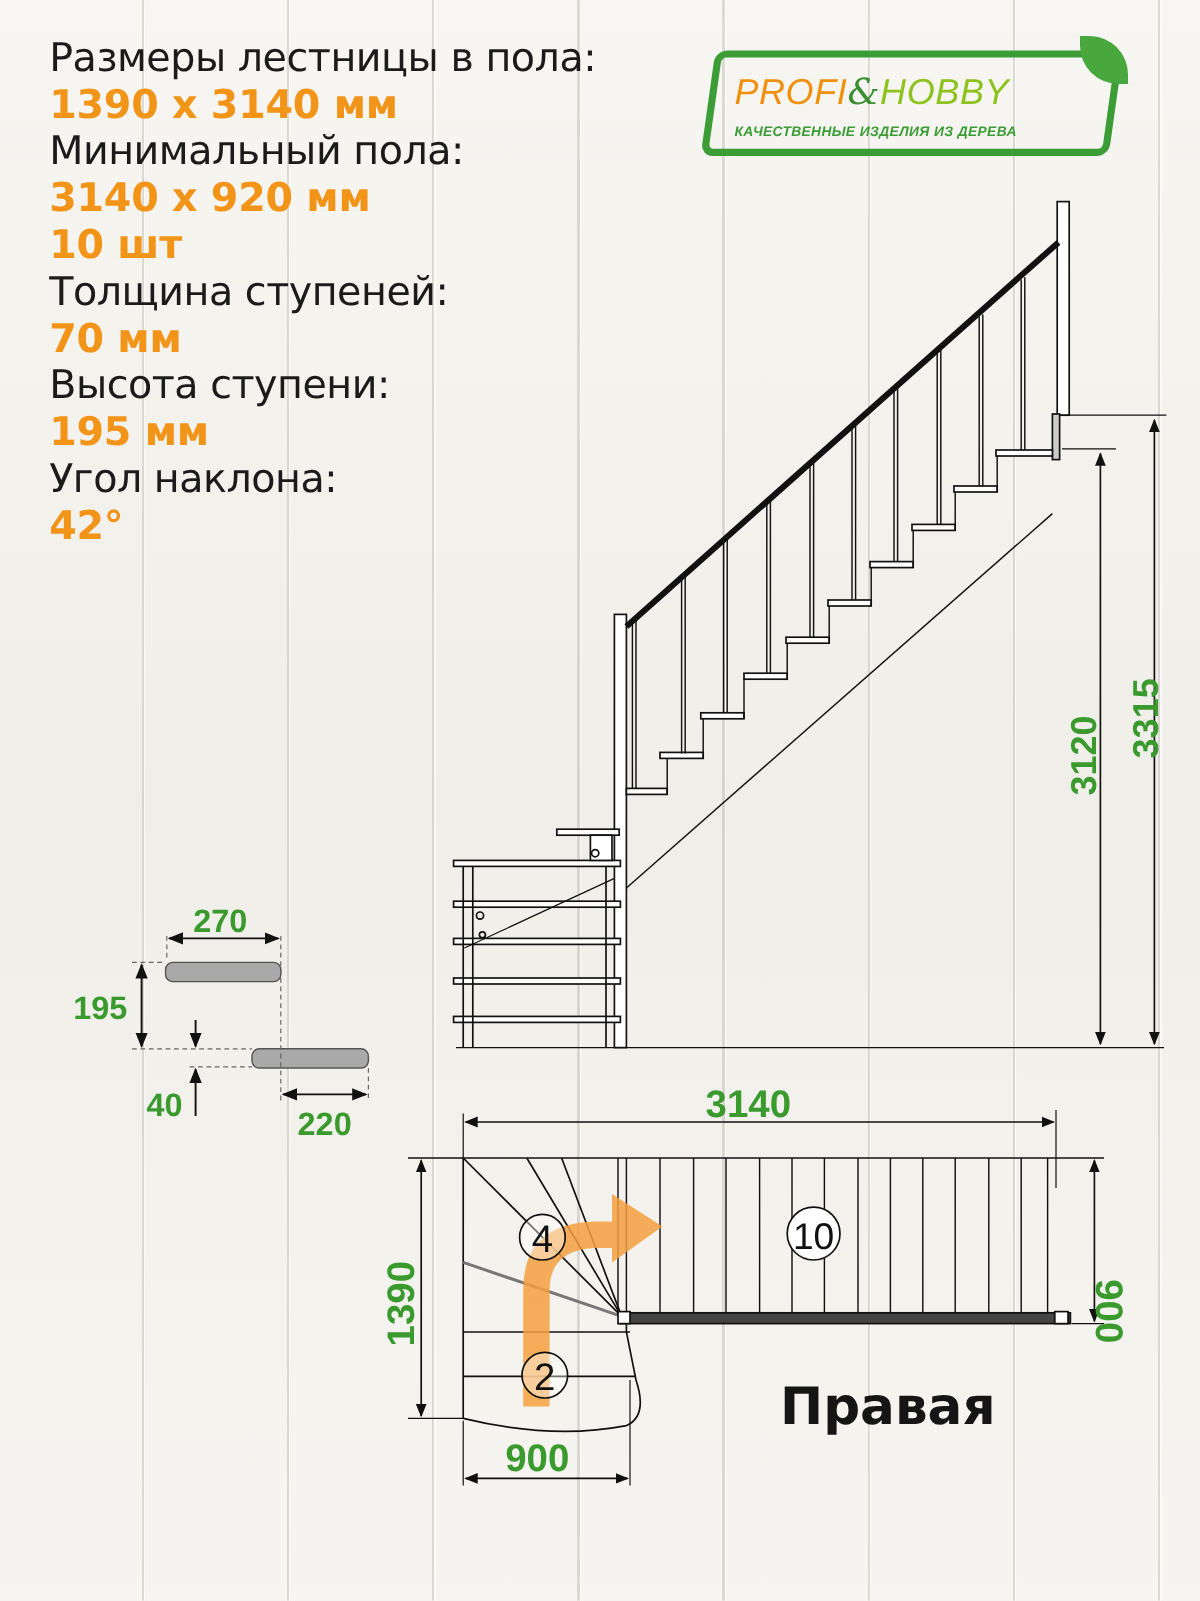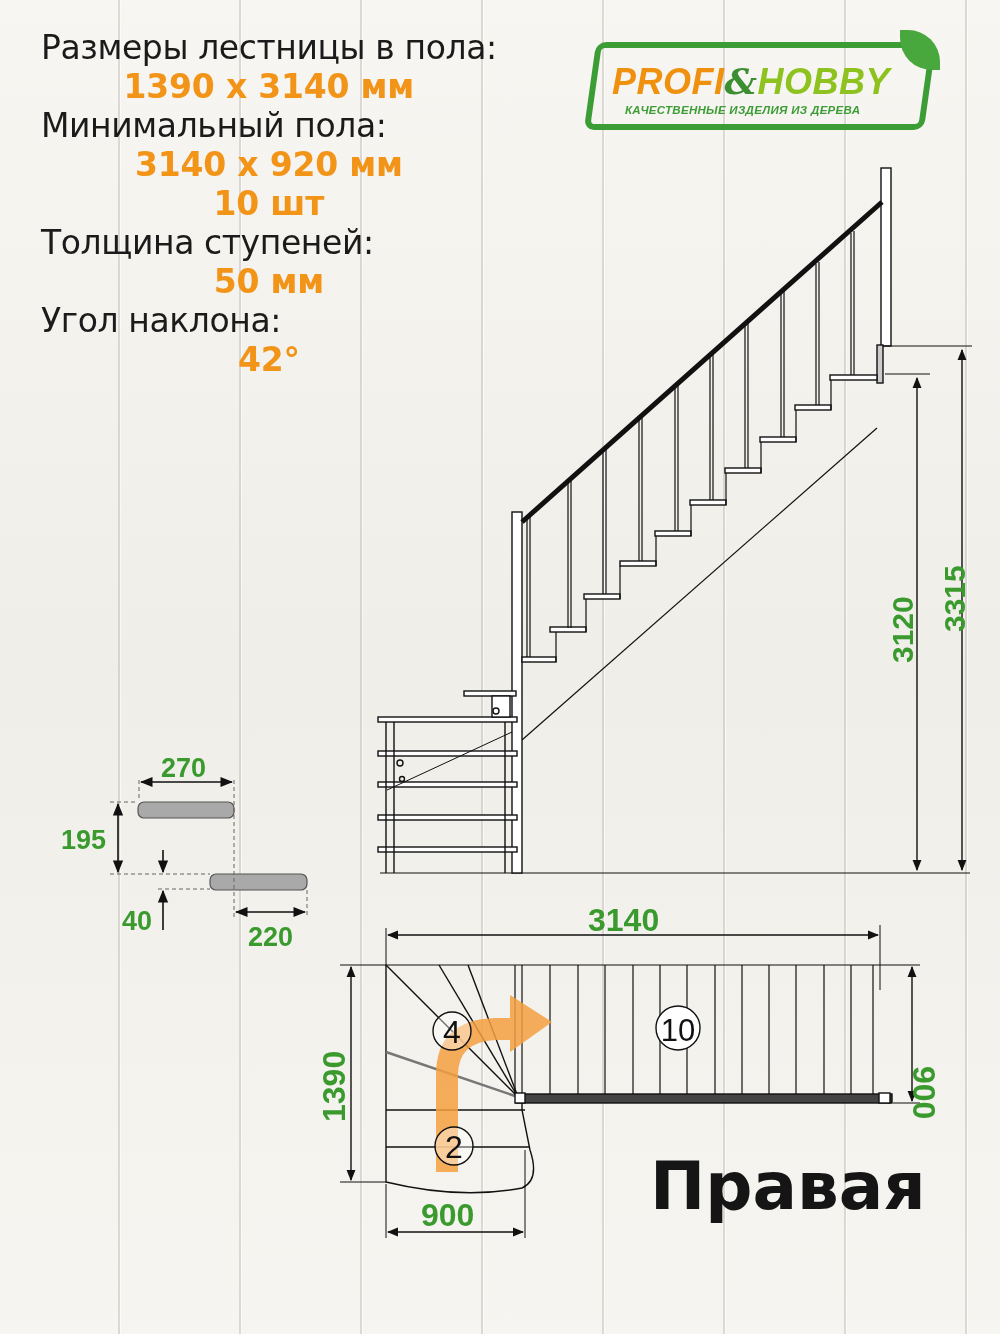--- a/index.html
+++ b/index.html
@@ -20,55 +20,54 @@
   .specs { position: absolute; left: 41px; top: 28px; }
   .spec-label {
     font-family: "DejaVu Sans", sans-serif;
     font-size: 33px; line-height: 39px; color: #1b1b1b; letter-spacing: -0.4px;
     white-space: nowrap;
   }
   .spec-value {
     font-family: "DejaVu Sans", sans-serif; font-weight: bold;
     font-size: 33px; line-height: 39px; color: #f29418; letter-spacing: -0.2px;
     white-space: nowrap;
-    text-align: center;
   }
   .logo {
     position: absolute; left: 582px; top: 38px; width: 360px; height: 100px;
   }
   .logo-frame {
     position: absolute; left: 8px; top: 4px; width: 340px; height: 88px;
     border: 6px solid #3c9c35; border-radius: 10px; transform: skewX(-8deg);
     box-sizing: border-box;
   }
   .logo-leaf {
     position: absolute; right: 2px; top: -8px; width: 40px; height: 40px;
     background: #48a73d; border-radius: 0 80% 0 80%;
   }
   .logo-title {
     position: absolute; left: 30px; top: 22px;
-    font-family: "Liberation Sans", sans-serif; font-weight: bold; font-style: italic;
-    font-size: 36px; letter-spacing: 0.5px; white-space: nowrap;
+    font-family: "Liberation Sans", sans-serif; font-weight: normal; font-style: italic;
+    font-size: 30px; letter-spacing: 0.5px; white-space: nowrap;
   }
   .logo-profi { color: #f0900f; }
   .logo-amp { color: #3b8f31; font-family: "DejaVu Serif", serif; font-style: italic; }
   .logo-hobby { color: #8dc21f; }
   .logo-tagline {
-    position: absolute; left: 43px; top: 66px;
+    position: absolute; left: 30px; top: 66px;
     font-family: "Liberation Sans", sans-serif; font-weight: bold; font-style: italic;
     font-size: 11.5px; color: #3c9c35; white-space: nowrap; letter-spacing: 0.3px; text-align: right;
   }
   svg { position: absolute; left: 0; top: 0; }
   .dim-text {
     font-family: "Liberation Sans", sans-serif; font-weight: bold; fill: #3a9a2e;
   }
   .side-label {
     position: absolute; left: 650px; top: 1148px;
     font-family: "DejaVu Sans", sans-serif; font-weight: bold;
-    font-size: 66px; color: #151515; letter-spacing: 0px;
+    font-size: 43px; color: #151515; letter-spacing: 0px;
   }
 </style>
 </head>
 <body>
 
 <div class="planks"></div>
 
 <div class="specs">
   <div>
     <div class="spec-label">Размеры лестницы в пола:</div>
@@ -76,21 +75,25 @@
   </div>
   <div>
     <div class="spec-label">Минимальный пола:</div>
     <div class="spec-value">3140 x 920 мм</div>
   </div>
   <div>
     <div class="spec-value">10 шт</div>
   </div>
   <div>
     <div class="spec-label">Толщина ступеней:</div>
-    <div class="spec-value">50 мм</div>
+    <div class="spec-value">70 мм</div>
+  </div>
+  <div>
+    <div class="spec-label">Высота ступени:</div>
+    <div class="spec-value">195 мм</div>
   </div>
   <div>
     <div class="spec-label">Угол наклона:</div>
     <div class="spec-value">42°</div>
   </div>
 </div>
 
 <div class="logo">
   <div class="logo-frame"></div>
   <div class="logo-leaf"></div>

